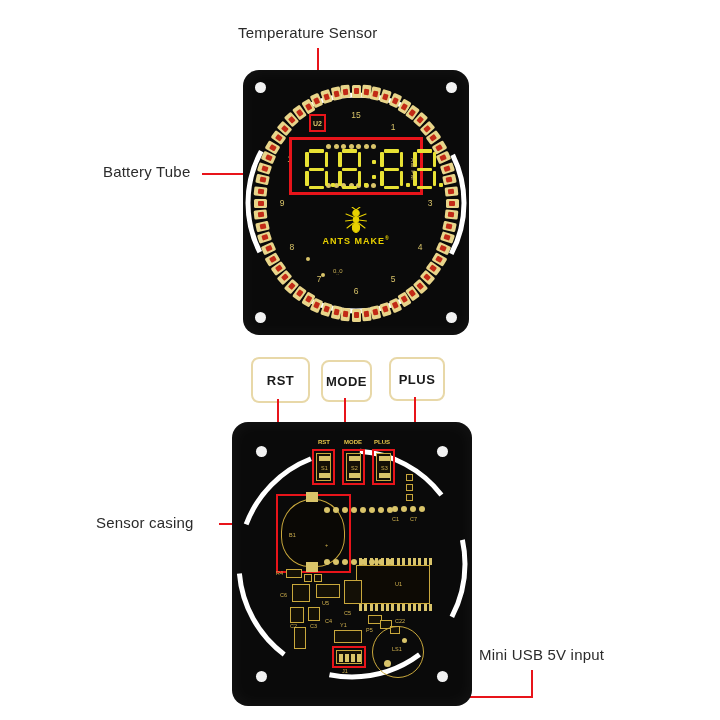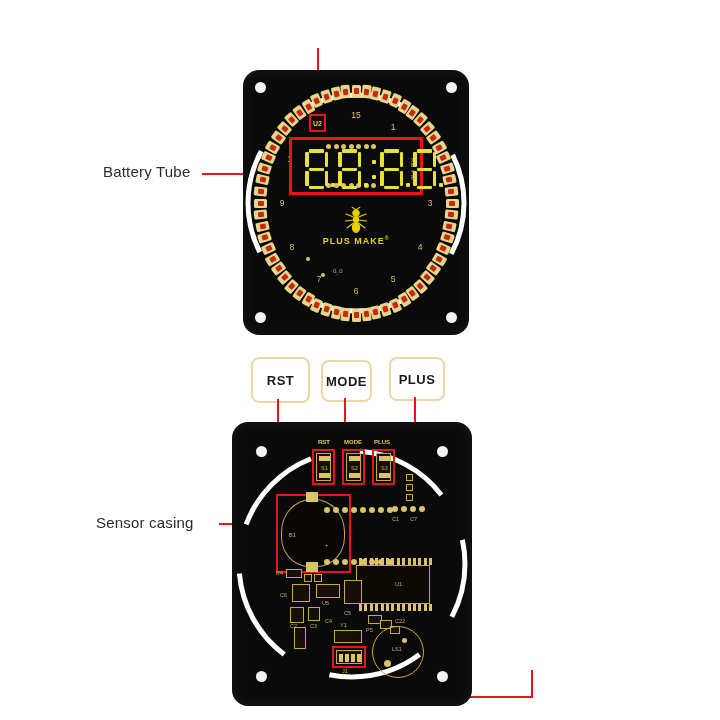--- a/index.html
+++ b/index.html
@@ -167,20 +167,21 @@
   .battery{
     position:absolute;border:1.5px solid #c9a83c;border-radius:48% 48% 44% 44%;
     box-sizing:border-box;background:#0a0805;
   }
 </style>
 </head>
 <body>
 
 <div class="stage">
 
+  <div class="calloutText" style="left:238px;top:24px;">Temperature Sensor</div>
   <div class="ln lnV" style="left:317px;top:48px;height:74px;"></div>
   <div class="arrowD" style="left:312px;top:119px;"></div>
 
   <div class="calloutText" style="left:103px;top:163px;">Battery Tube</div>
   <div class="ln lnH" style="left:202px;top:173px;width:76px;"></div>
   <div class="arrowR" style="left:275px;top:167px;"></div>
 
   <div class="board" style="left:243px;top:70px;width:226px;height:265px;">
 
     <div class="hole" style="left:12px;top:12px;"></div>
@@ -469,21 +470,21 @@
         <g fill="#e8d100" stroke="#e8d100" stroke-width="1.1">
           <path d="M15 3 L11 0 M15 3 L19 0" stroke-linecap="round" fill="none"></path>
           <ellipse cx="15" cy="6" rx="3.2" ry="2.8"></ellipse>
           <ellipse cx="15" cy="12.5" rx="2.6" ry="3"></ellipse>
           <ellipse cx="15" cy="20.5" rx="3.6" ry="5"></ellipse>
           <path d="M12.5 10 L5 7 M12.5 13 L4.5 14 M12.5 16 L6 21
                    M17.5 10 L25 7 M17.5 13 L25.5 14 M17.5 16 L24 21" fill="none" stroke-linecap="round"></path>
         </g>
       </svg>
       <div class="antWord">
-        <span>PLUS MAKE</span><span class="antR">®</span>
+        <span>ANTS MAKE</span><span class="antR">®</span>
       </div>
     </div>
 
     <div class="padDot" style="left:63px;top:187px;width:4px;height:4px;"></div>
     <div class="padDot" style="left:78px;top:203px;width:4px;height:4px;"></div>
     <div class="smallSilk" style="left:90px;top:198px;">0<sub>::</sub>0</div>
   </div>
 
   <div class="btnBox" style="left:251px;top:357px;width:55px;height:42px;">
     <span>RST</span>
@@ -505,20 +506,21 @@
 
   <div class="ln lnV" style="left:414px;top:397px;height:33px;"></div>
   <div class="ln lnH" style="left:361px;top:429px;width:55px;"></div>
   <div class="ln lnV" style="left:361px;top:429px;height:25px;"></div>
   <div class="arrowD" style="left:356px;top:451px;"></div>
 
   <div class="calloutText" style="left:96px;top:514px;">Sensor casing</div>
   <div class="ln lnH" style="left:219px;top:523px;width:63px;"></div>
   <div class="arrowR" style="left:279px;top:517px;"></div>
 
+  <div class="calloutText" style="left:479px;top:646px;">Mini USB 5V input</div>
   <div class="ln lnV" style="left:531px;top:670px;height:28px;"></div>
   <div class="ln lnH" style="left:364px;top:696px;width:169px;"></div>
   <div class="ln lnV" style="left:364px;top:668px;height:30px;"></div>
   <div class="arrowU" style="left:359px;top:659px;"></div>
 
   <div class="board" style="left:232px;top:422px;width:240px;height:284px;">
 
     <div class="hole" style="left:24px;top:24px;"></div>
     <div class="hole" style="right:24px;top:24px;"></div>
     <div class="hole" style="left:24px;bottom:24px;"></div>

